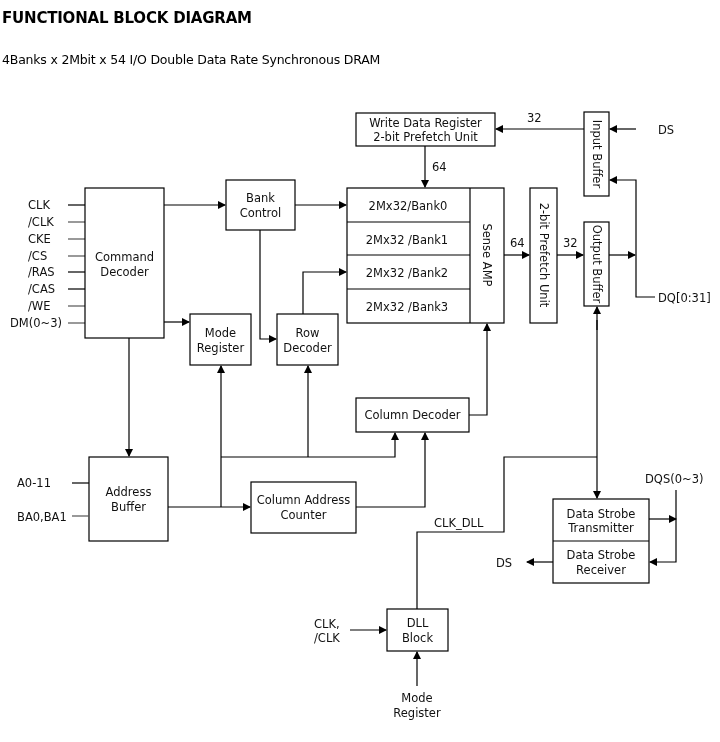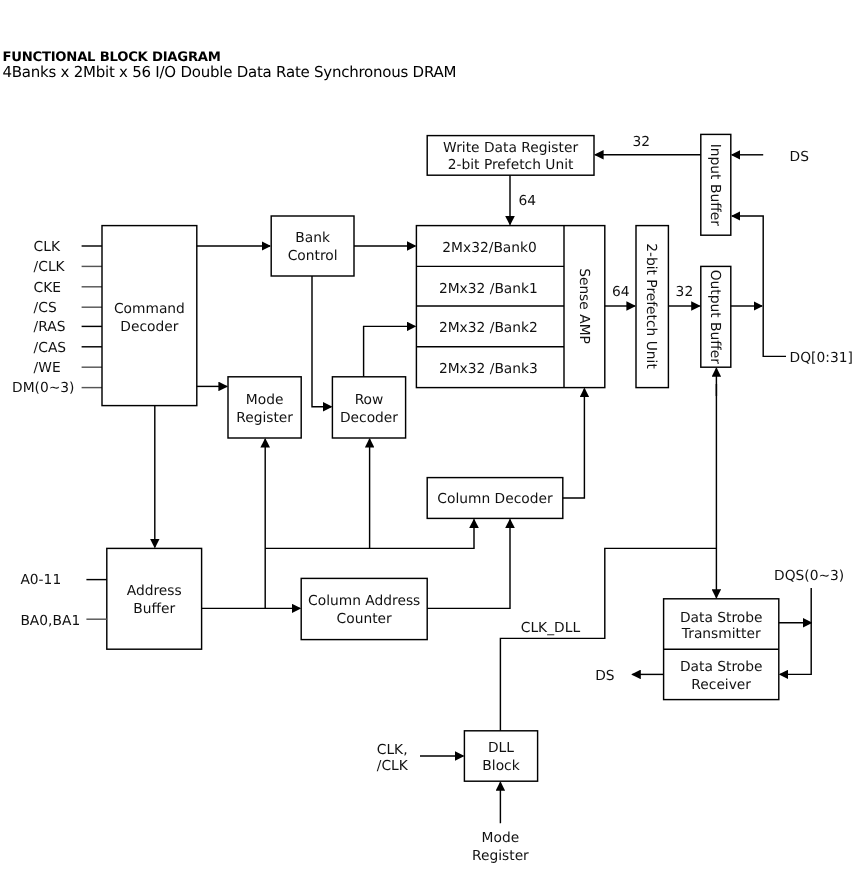--- a/index.html
+++ b/index.html
@@ -1,30 +1,30 @@
 <!DOCTYPE html>
 <html><head>
 <meta charset="utf-8">
 <style>
   html, body { margin: 0; padding: 0; background: #ffffff; }
   body { width: 720px; height: 742px; position: relative; overflow: hidden; font-family: "DejaVu Sans", sans-serif; color: #000; }
-  .title { position: absolute; left: 2px; top: 9px; font-family: "DejaVu Sans", sans-serif; font-weight: bold; font-size: 11px; letter-spacing: -0.2px; margin-top: 32px; }
+  .title { position: absolute; left: 2px; top: 9px; font-family: "DejaVu Sans", sans-serif; font-weight: bold; font-size: 15px; letter-spacing: -0.2px; }
   .subtitle { position: absolute; left: 2px; top: 52px; font-size: 12.5px; letter-spacing: -0.2px; }
   svg { position: absolute; left: 0; top: 0; }
   svg text { font-family: "DejaVu Sans", sans-serif; font-size: 11.5px; fill: #111; }
   .box { fill: #fff; stroke: #000; stroke-width: 1.2; }
   .wire { fill: none; stroke: #000; stroke-width: 1.2; }
   .pin { fill: none; stroke: #555; stroke-width: 1.2; }
   .arrowhead { fill: #000; }
 </style>
 </head>
 <body>
 
 <div class="title">FUNCTIONAL BLOCK DIAGRAM</div>
-<div class="subtitle">4Banks x 2Mbit x 56 I/O Double Data Rate Synchronous DRAM</div>
+<div class="subtitle">4Banks x 2Mbit x 54 I/O Double Data Rate Synchronous DRAM</div>
 
 <svg width="720" height="742" viewBox="0 0 720 742">
   <defs>
     <marker id="ah" markerWidth="8" markerHeight="8" refX="7" refY="4" orient="auto" markerUnits="userSpaceOnUse">
       <path d="M0,0 L8,4 L0,8 z" class="arrowhead"></path>
     </marker>
   </defs>
 
   <g>
     <text x="28" y="209">CLK</text>

